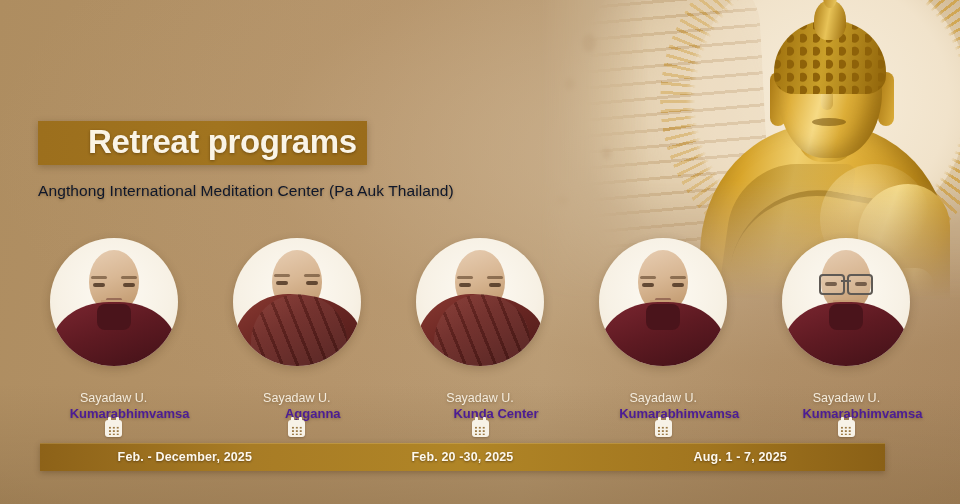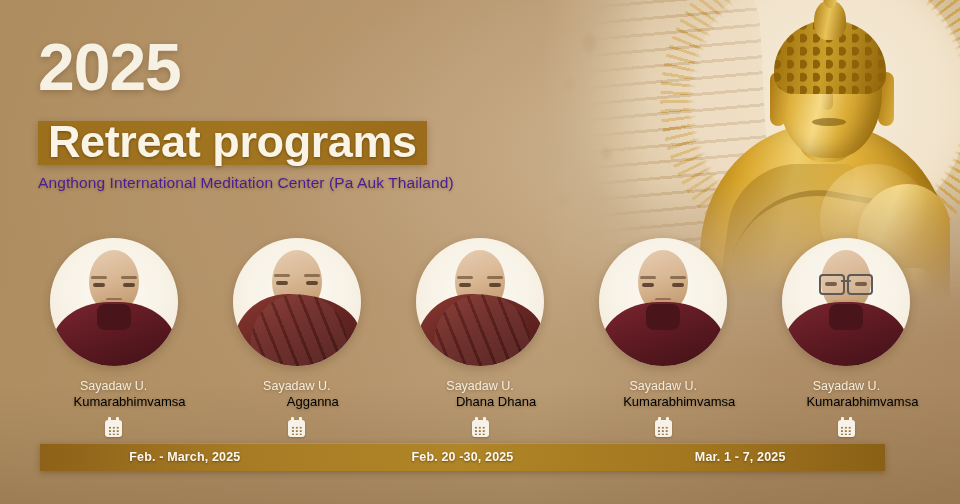--- a/index.html
+++ b/index.html
@@ -235,33 +235,34 @@
     text-shadow: 0 2px 6px rgba(70,45,15,0.30);
   }
   .title-box {
     position: absolute;
     left: 38px; top: 121px;
     padding: 4px 10px 7px 10px;
     background: linear-gradient(90deg, #9c6f1d 0%, #a1741f 55%, #9a6c1b 100%);
     box-shadow: 0 2px 7px rgba(60,38,10,0.28);
   }
   .title-box .title {
-    font-size: 45px;
+    font-size: 33px;
     line-height: 33px;
     font-weight: 700;
     letter-spacing: -0.4px;
     color: #faf4e6;
     text-shadow: 0 1px 3px rgba(50,30,6,0.45);
     white-space: nowrap;
+    margin-left: 40px;
   }
   .subtitle {
     position: absolute;
-    left: 38px; top: 174px;
+    left: 38px; top: 182px;
     font-size: 15.5px;
-    color: #4c1d95;
+    color: #0f172a;
     letter-spacing: .1px;
     text-shadow: 0 1px 3px rgba(70,45,15,0.35);
     white-space: nowrap;
   }
 
   
   .cards {
     position: absolute;
     left: 0; right: 0;
     top: 238px;
@@ -340,27 +341,27 @@
   }
   .portrait.drape .m-fold {
     position: absolute;
     left: 18px; bottom: 0;
     width: 96px; height: 72px;
     background: repeating-linear-gradient(68deg, rgba(0,0,0,0.16) 0 3px, rgba(255,255,255,0.05) 3px 14px);
     border-radius: 48px 48px 0 0;
   }
 
   .tname {
-    margin-top: 12px;
+    margin-top: 24px;
     text-align: center;
     line-height: 16px;
     text-shadow: 0 1px 3px rgba(65,42,14,0.35);
   }
   .tname .l1 { display: block; font-size: 12.5px; color: #f4ecdd; font-weight: 400; }
-  .tname .l2 { display: block; font-size: 13px; color: #000000; font-weight: 400; padding-left: 32px; }
+  .tname .l2 { display: block; font-size: 13px; color: #4c1d95; font-weight: 700; padding-left: 32px; }
 
   .cal-row {
     position: absolute;
     left: 0; right: 0;
     top: 420px;
     display: flex;
     padding: 0 22px;
     box-sizing: border-box;
   }
   .cal-cell { flex: 1 1 0; display: flex; justify-content: center; }
@@ -450,21 +451,20 @@
         <div class="b-hair"></div>
         <div class="b-ushnisha"></div>
         <div class="b-flame"></div>
       </div>
     </div>
   </div>
 
   <div class="bg-vignette"></div>
   <div class="bottom-fade"></div>
 
-  <div class="year">2025</div>
   <div class="title-box">
     <div class="title">Retreat programs</div>
   </div>
   <div class="subtitle">Angthong International Meditation Center (Pa Auk Thailand)</div>
 
   <div class="cards">
 
     <div class="card">
       <div class="portrait">
         <div class="m-head"></div>
@@ -508,21 +508,21 @@
         <div class="m-brow" style="left:71px; top:38px;"></div>
         <div class="m-eye" style="left:43px; top:45px;"></div>
         <div class="m-eye" style="left:73px; top:45px;"></div>
         <div class="m-mouth" style="top:61px;"></div>
         <div class="m-neck"></div>
         <div class="m-robe"></div>
         <div class="m-fold"></div>
       </div>
       <div class="tname">
         <span class="l1">Sayadaw U.</span>
-        <span class="l2">Dhana Dhana</span>
+        <span class="l2">Kunda Center</span>
       </div>
     </div>
 
     <div class="card">
       <div class="portrait">
         <div class="m-head"></div>
         <div class="m-brow" style="left:41px; top:38px;"></div>
         <div class="m-brow" style="left:71px; top:38px;"></div>
         <div class="m-eye" style="left:43px; top:45px;"></div>
         <div class="m-eye" style="left:73px; top:45px;"></div>
@@ -582,18 +582,18 @@
         </div>
     </div>
     <div class="cal-cell">
       <div class="cal-icon">
           <div class="cal-grid"></div>
         </div>
     </div>
   </div>
 
   <div class="date-bar">
-    <div class="date-cell">Feb. - March, 2025</div>
+    <div class="date-cell">Feb. - December, 2025</div>
     <div class="date-cell">Feb. 20 -30,  2025</div>
-    <div class="date-cell">Mar. 1 - 7,   2025</div>
+    <div class="date-cell">Aug. 1 - 7,   2025</div>
   </div>
 
 </div>
 
 </body></html>

